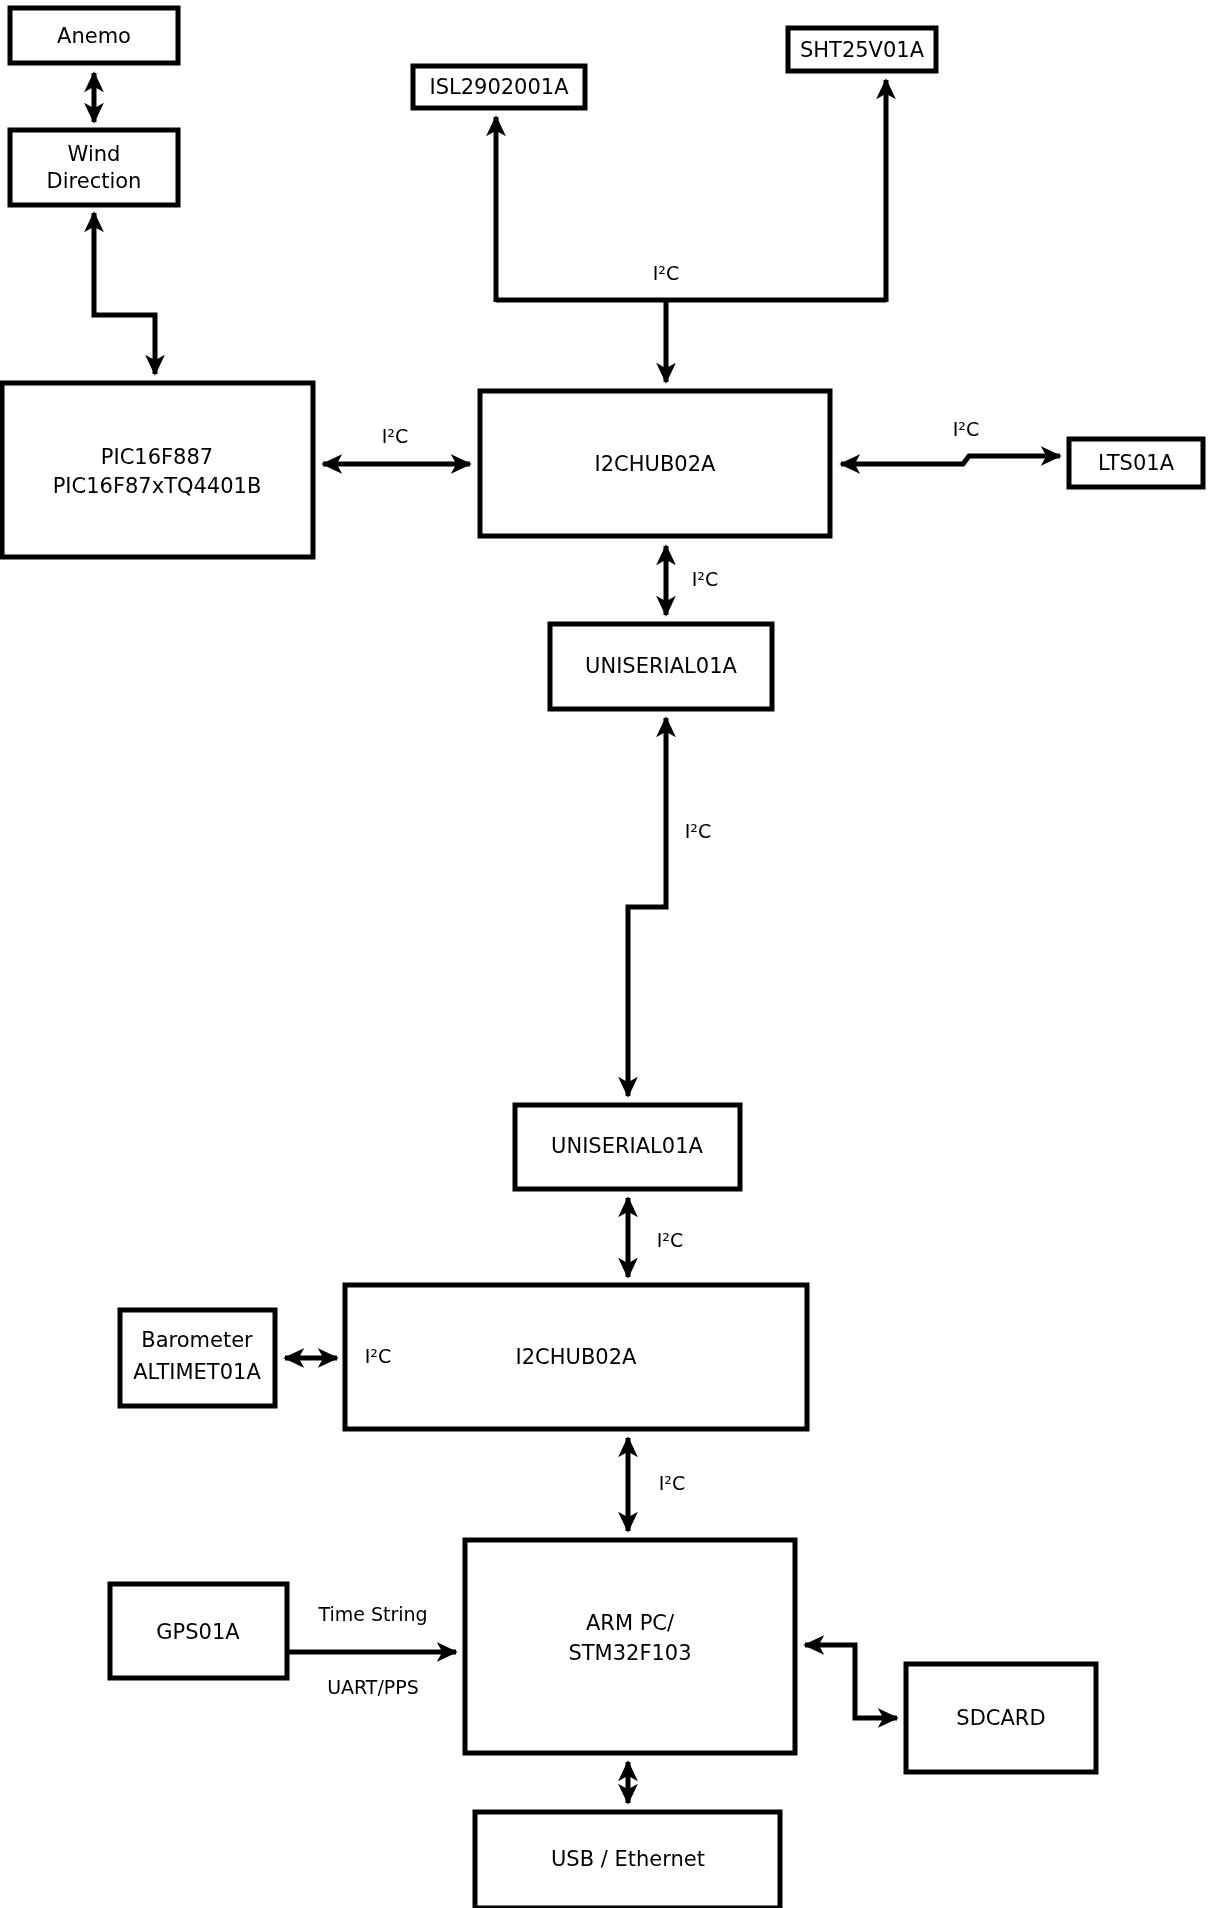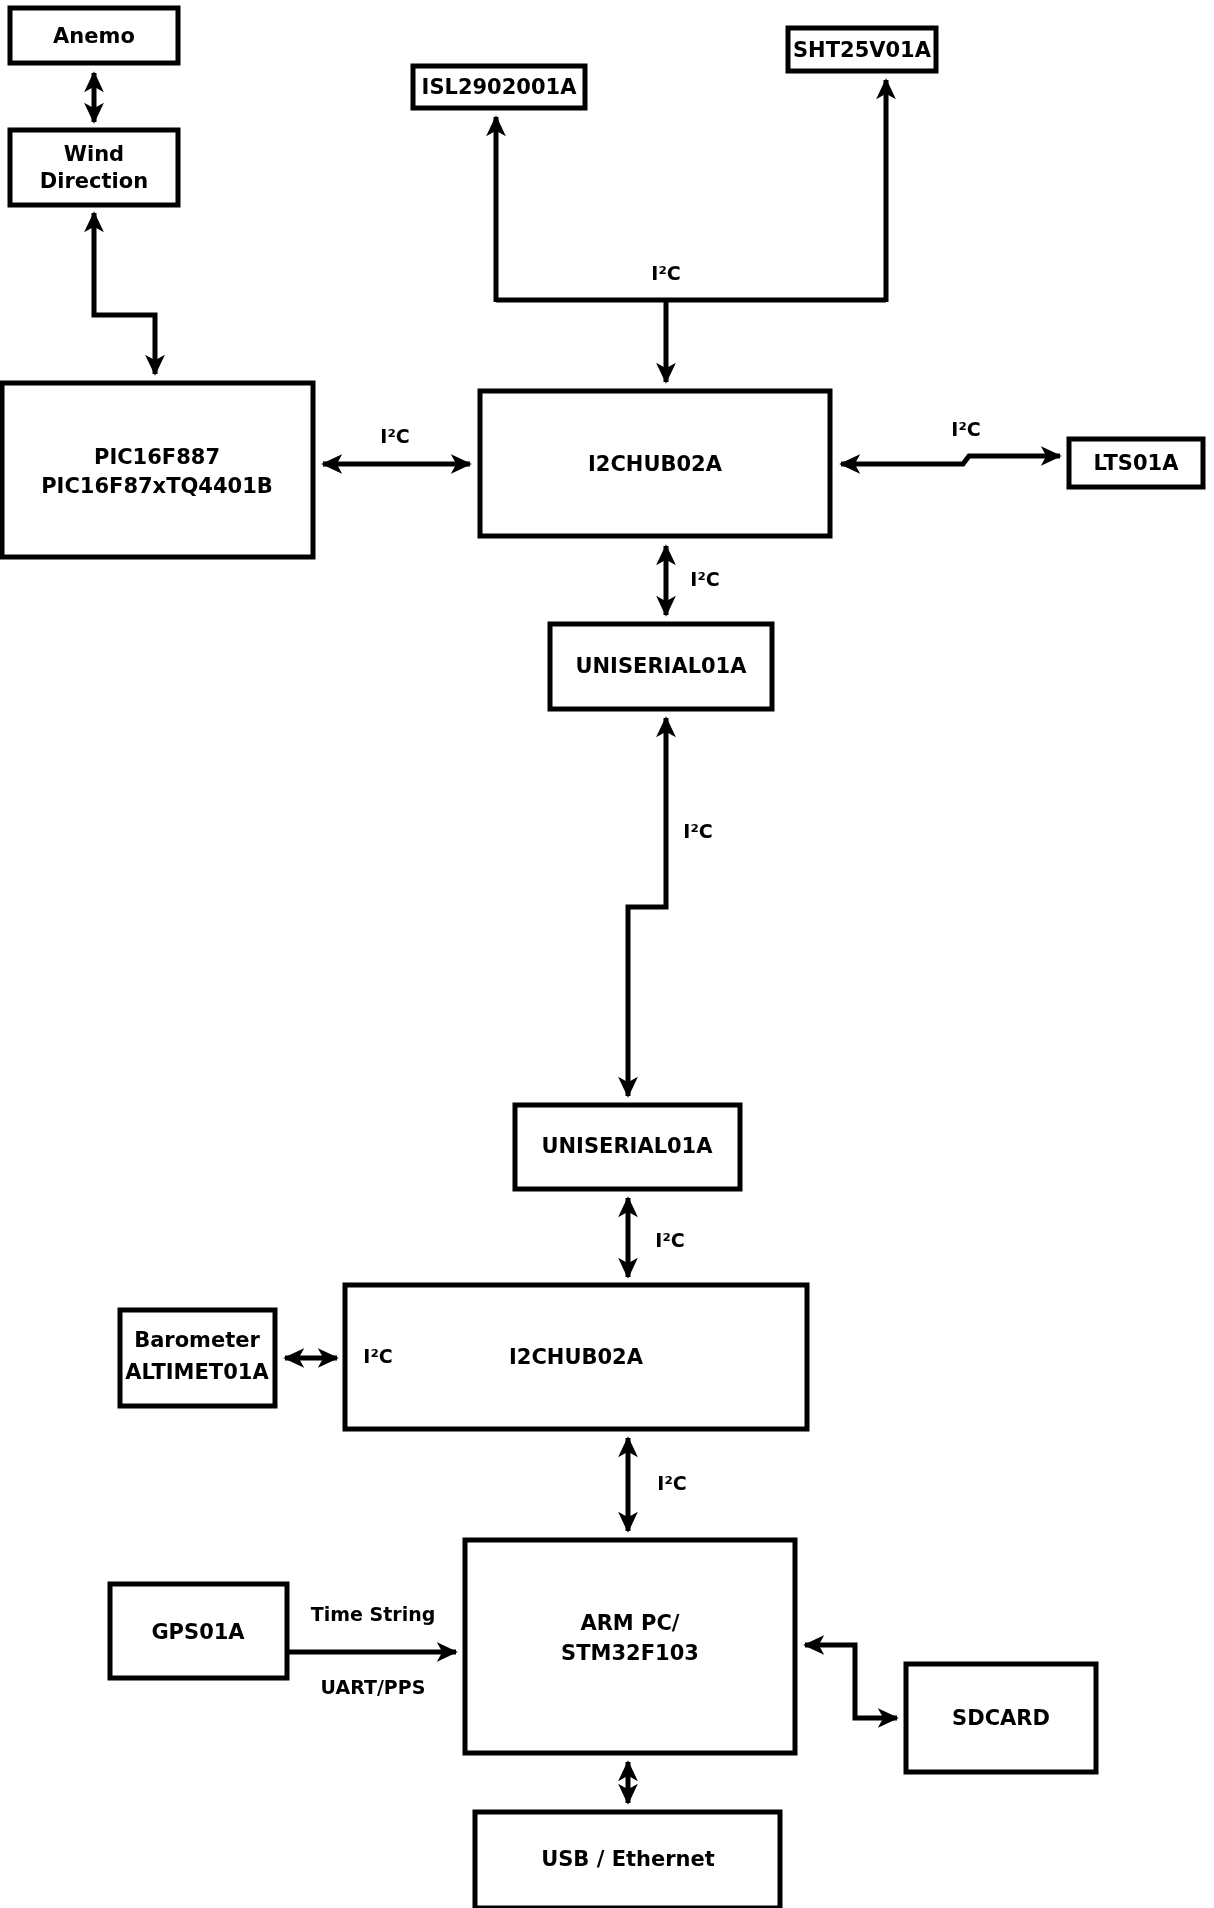--- a/index.html
+++ b/index.html
@@ -6,21 +6,20 @@
     margin: 0;
     padding: 0;
     background: #ffffff;
   }
   #diagram-root {
     position: relative;
     width: 1090px;
     height: 1908px;
     background: #ffffff;
     font-family: "DejaVu Sans", sans-serif;
-    font-weight: bold;
   }
   svg.canvas {
     position: absolute;
     top: 0;
     left: 0;
     width: 1214px;
     height: 1908px;
     overflow: visible;
   }
   .node-rect {

